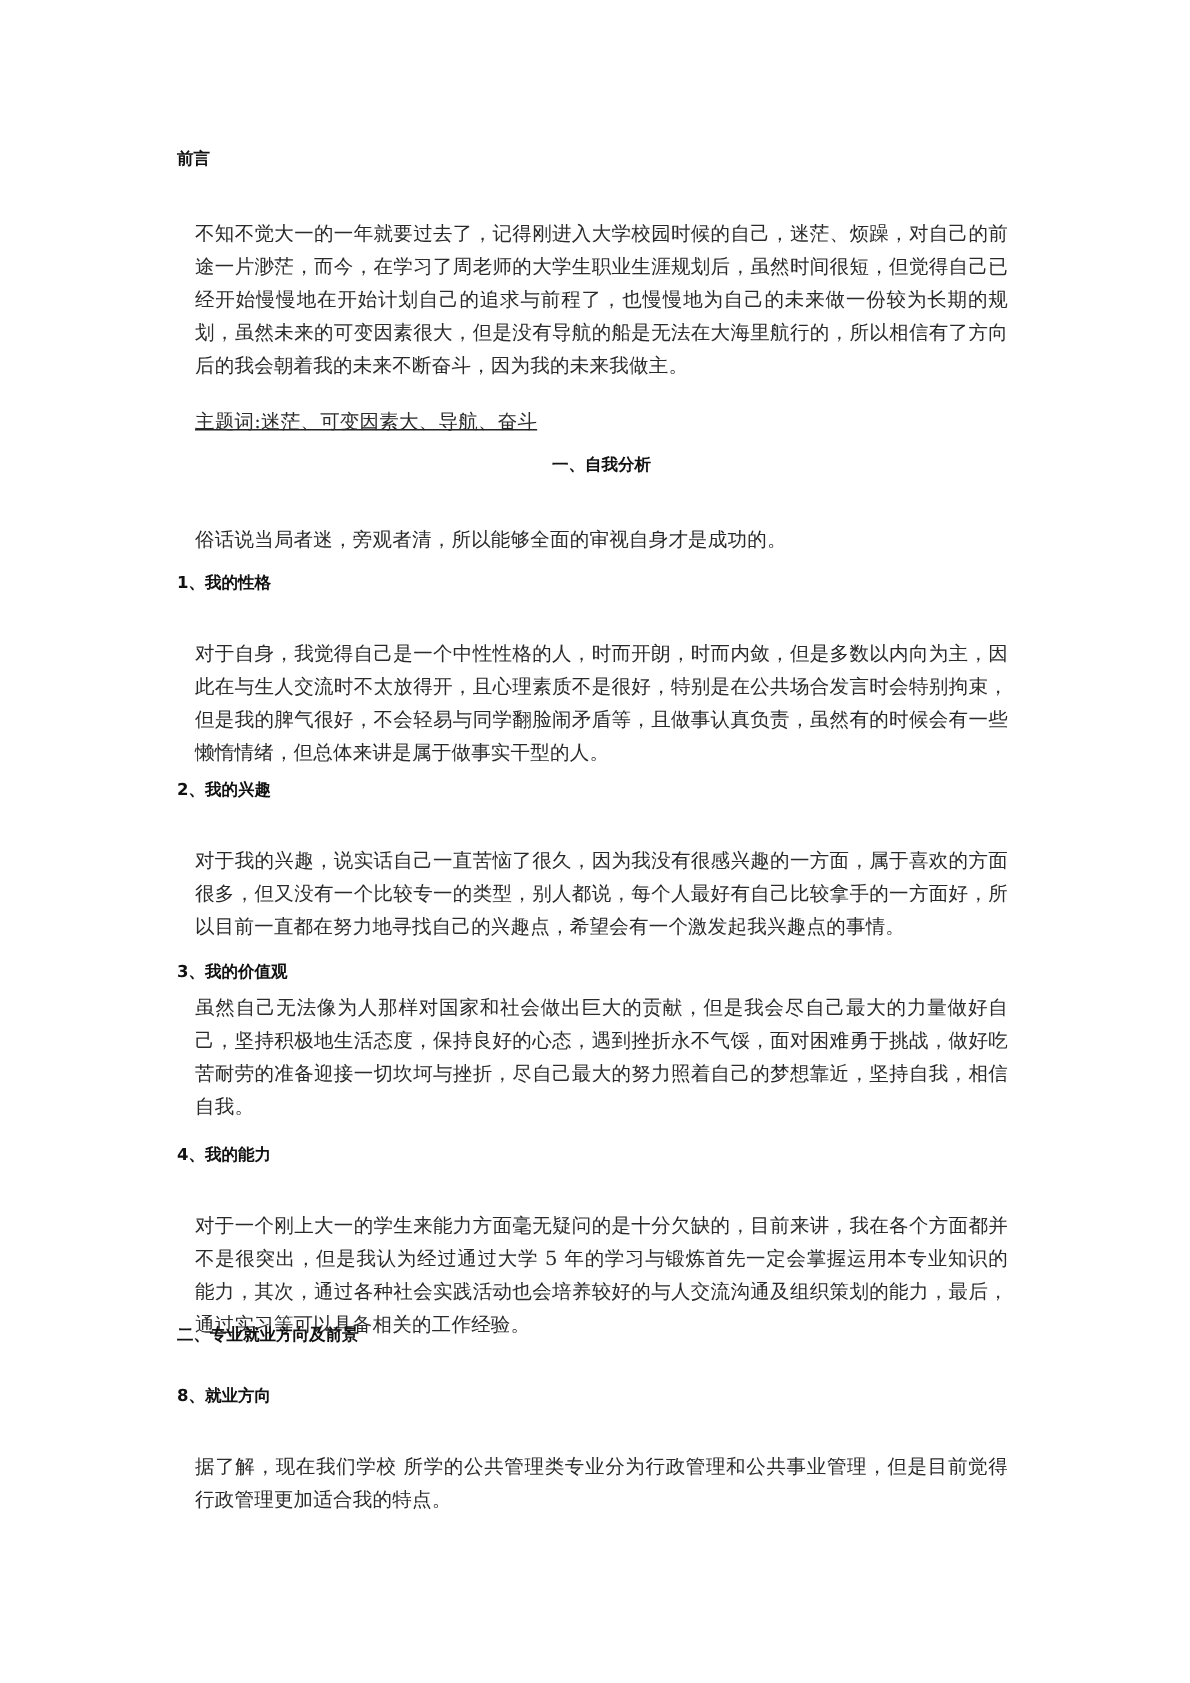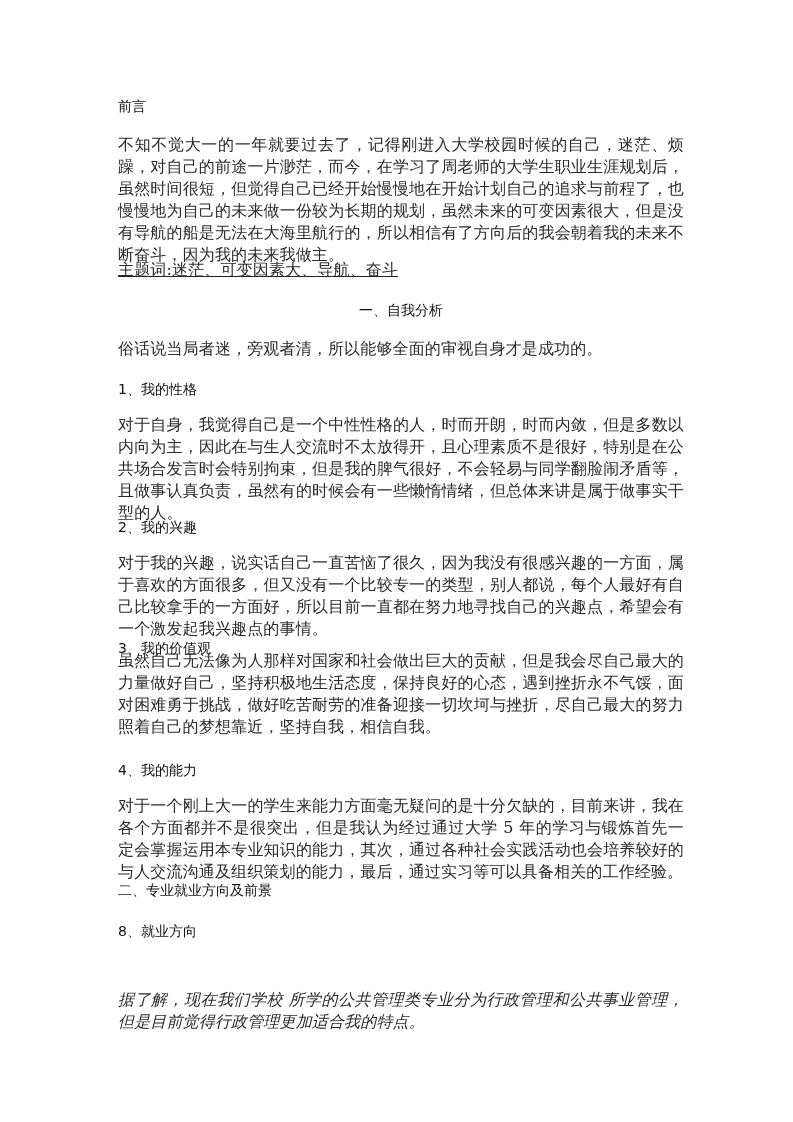--- a/index.html
+++ b/index.html
@@ -16,30 +16,30 @@
       color: #222222;
     }
     .page {
       position: absolute;
       left: 118px;
       top: 96px;
       width: 566px;
     }
     .heading {
       font-family: "DejaVu Sans", "Liberation Sans", sans-serif;
-      font-weight: normal;
-      font-size: 14px;
+      font-weight: bold;
+      font-size: 11px;
       line-height: 16px;
       margin: 0;
       color: #111111;
     }
     .para {
-      font-size: 16px;
+      font-size: 13px;
       line-height: 22px;
-      margin: 0;
+      margin: 12px;
       letter-spacing: 0.15px;
       text-align: justify;
       color: #2a2a2a;
     }
     .block { position: absolute; left: 0; width: 566px; }
   </style>
 </head>
 <body>
 
 <div class="page">
@@ -97,17 +97,17 @@
   </div>
 
   <div class="block" style="top:786px;">
     <p class="heading">二、专业就业方向及前景</p>
   </div>
 
   <div class="block" style="top:827px;">
     <p class="heading">8、就业方向</p>
   </div>
 
-  <div class="block" style="top:893px;font-style:italic;">
+  <div class="block" style="top:860px;">
     <p class="para">据了解，现在我们学校 所学的公共管理类专业分为行政管理和公共事业管理，但是目前觉得行政管理更加适合我的特点。</p>
   </div>
 
 </div>
 
 </body></html>

